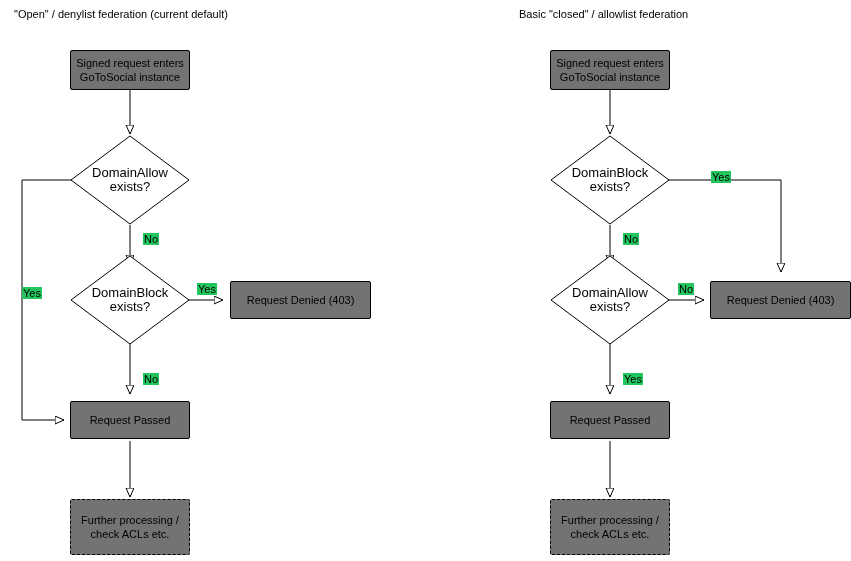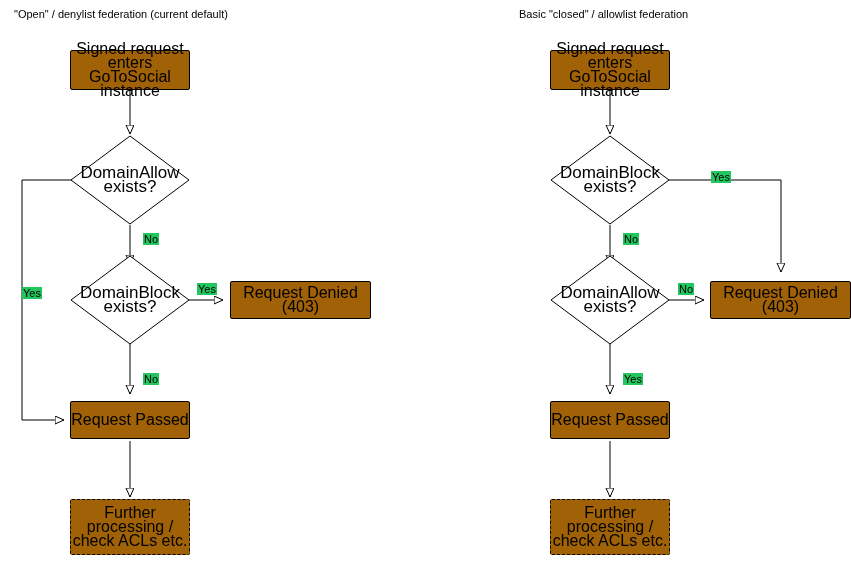--- a/index.html
+++ b/index.html
@@ -19,24 +19,24 @@
     white-space:nowrap;
   }
 
   .node{
     position:absolute;
     box-sizing:border-box;
     display:flex;
     align-items:center;
     justify-content:center;
     text-align:center;
-    font-size:16px;
+    font-size:11px;
     line-height:14px;
     color:#000;
-    background:#a16207;
+    background:#737373;
   }
   .box{
     border:1px solid #000;
     border-radius:2px;
   }
   .box-dashed{
     border:1px dashed #000;
     border-radius:2px;
   }
   .diamond-wrap{
@@ -44,21 +44,21 @@
   }
   .diamond-wrap svg{display:block;position:absolute;top:0;left:0;}
   .diamond-label{
     position:absolute;
     top:0;left:0;
     width:100%;height:100%;
     display:flex;
     align-items:center;
     justify-content:center;
     text-align:center;
-    font-size:17px;
+    font-size:13px;
     line-height:14px;
     white-space:pre-line;
   }
   .edge-label{
     position:absolute;
     font-size:11px;
     color:#000;
     background:#22c55e;
     padding:0 1px;
     white-space:nowrap;

